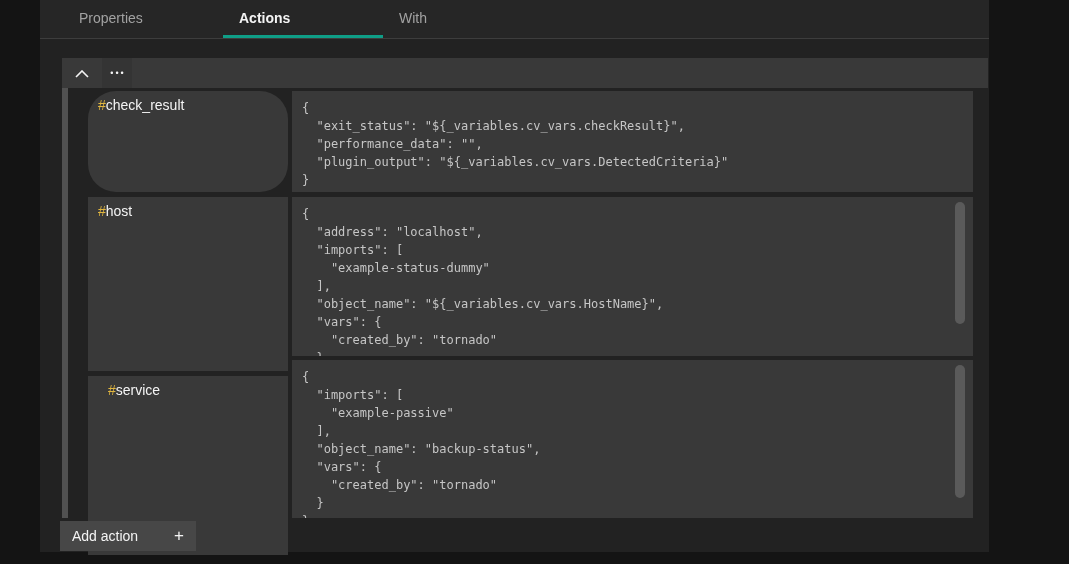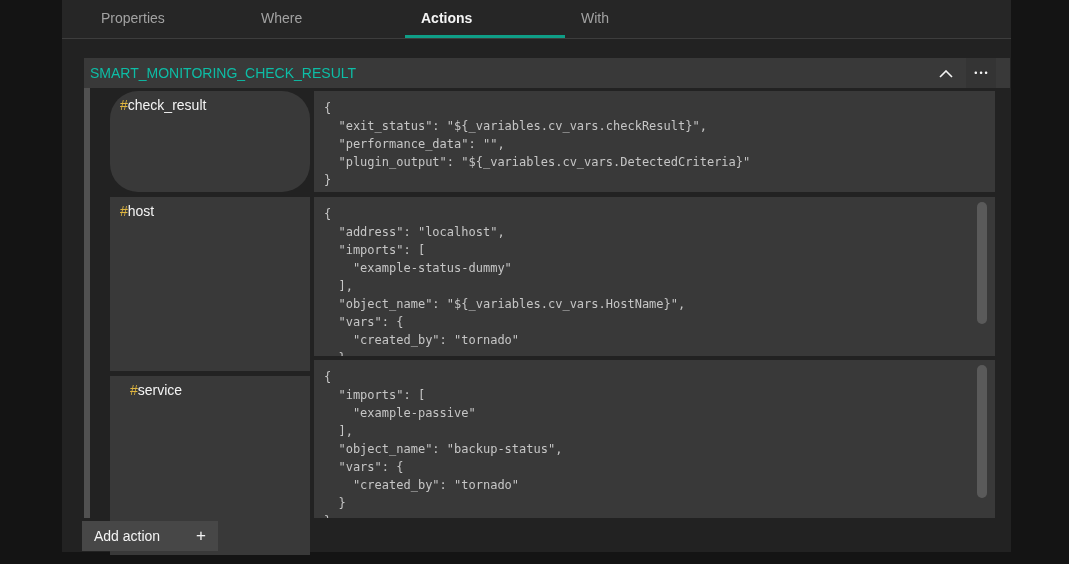--- a/index.html
+++ b/index.html
@@ -5,21 +5,20 @@
   * { margin:0; padding:0; box-sizing:border-box; }
   html,body { width:1069px; height:564px; overflow:hidden; }
   body {
     position:relative;
     background:#141414;
     font-family:"Liberation Sans", sans-serif;
   }
   .content {
     position:absolute; left:40px; top:0; width:949px; height:552px;
     background:#222222;
-    margin-left:22px;
   }
   
   .tabbar {
     position:absolute; left:0; top:0; width:100%; height:39px;
     background:#262626; border-bottom:1px solid #3d3d3d;
     display:flex; padding-left:23px;
   }
   .tab {
     width:160px; height:38px; display:flex; align-items:center;
     padding-left:16px; font-size:14px; color:#a2a2a2; cursor:pointer;
@@ -91,27 +90,25 @@
     margin-left:auto; font-size:17px; font-weight:normal; color:#f4f4f4;
   }
 </style>
 </head>
 <body>
 
 <div class="content">
 
   <div class="tabbar">
     <div class="tab">Properties</div>
-    <div class="tab">Where</div>
     <div class="tab active">Actions</div>
     <div class="tab">With</div>
   </div>
 
   <div class="panel-header">
-    <div class="panel-title">SMART_MONITORING_CHECK_RESULT</div>
     <div class="icon-btn">
       <span>
         <svg width="14" height="8" viewBox="0 0 14 8">
           <polyline points="1,7 7,1 13,7" fill="none" stroke="#f4f4f4" stroke-width="1.6"></polyline>
         </svg>
       </span>
     </div>
     <div class="overflow-btn">
       <span class="dots">•••</span>
     </div>

